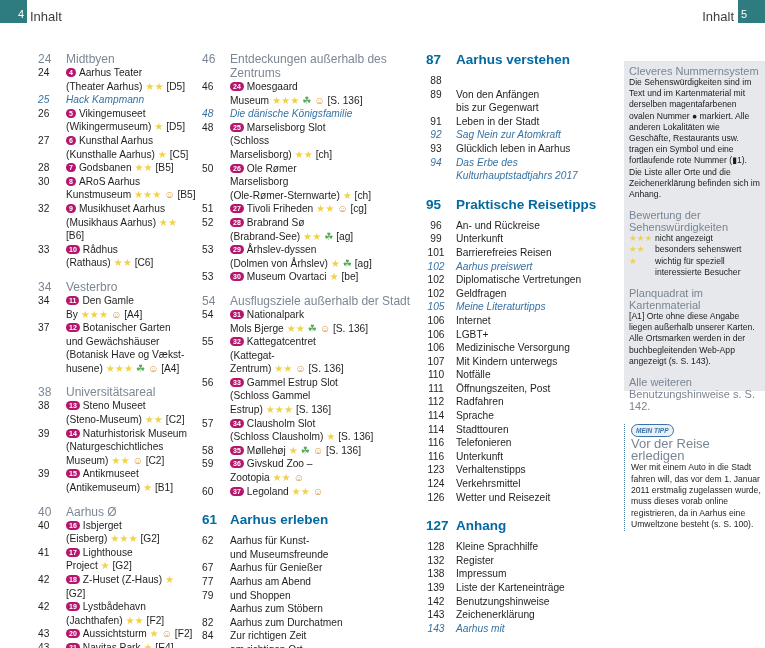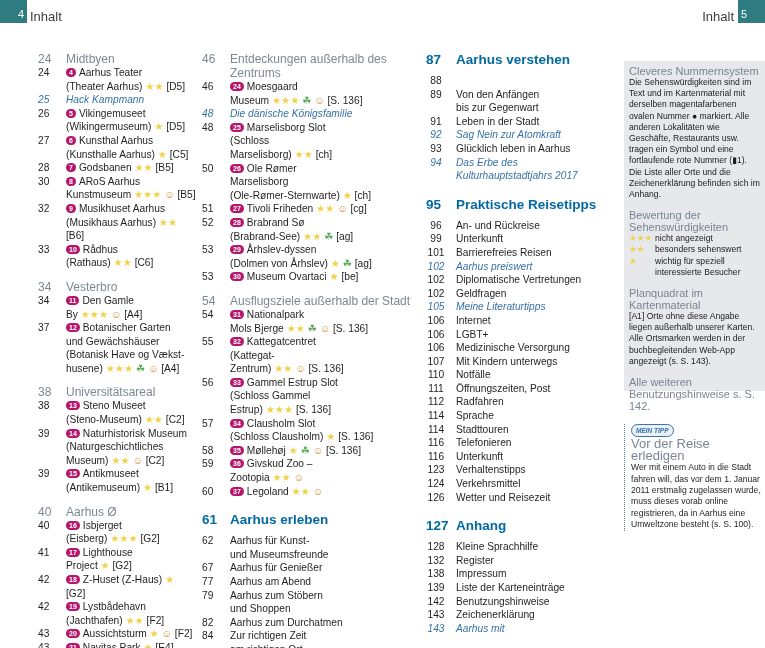--- a/index.html
+++ b/index.html
@@ -331,22 +331,22 @@
     </div>
     <div class="row">
       <div class="num">77</div>
       <div class="txt">
         <div><span><span>Aarhus am Abend</span></span></div>
       </div>
     </div>
     <div class="row">
       <div class="num">79</div>
       <div class="txt">
+        <div><span><span>und Shoppen</span></span></div>
         <div><span><span>Aarhus zum Stöbern</span></span></div>
-        <div><span><span>und Shoppen</span></span></div>
       </div>
     </div>
     <div class="row">
       <div class="num">82</div>
       <div class="txt">
         <div><span><span>Aarhus zum Durchatmen</span></span></div>
       </div>
     </div>
     <div class="row">
       <div class="num">84</div>

